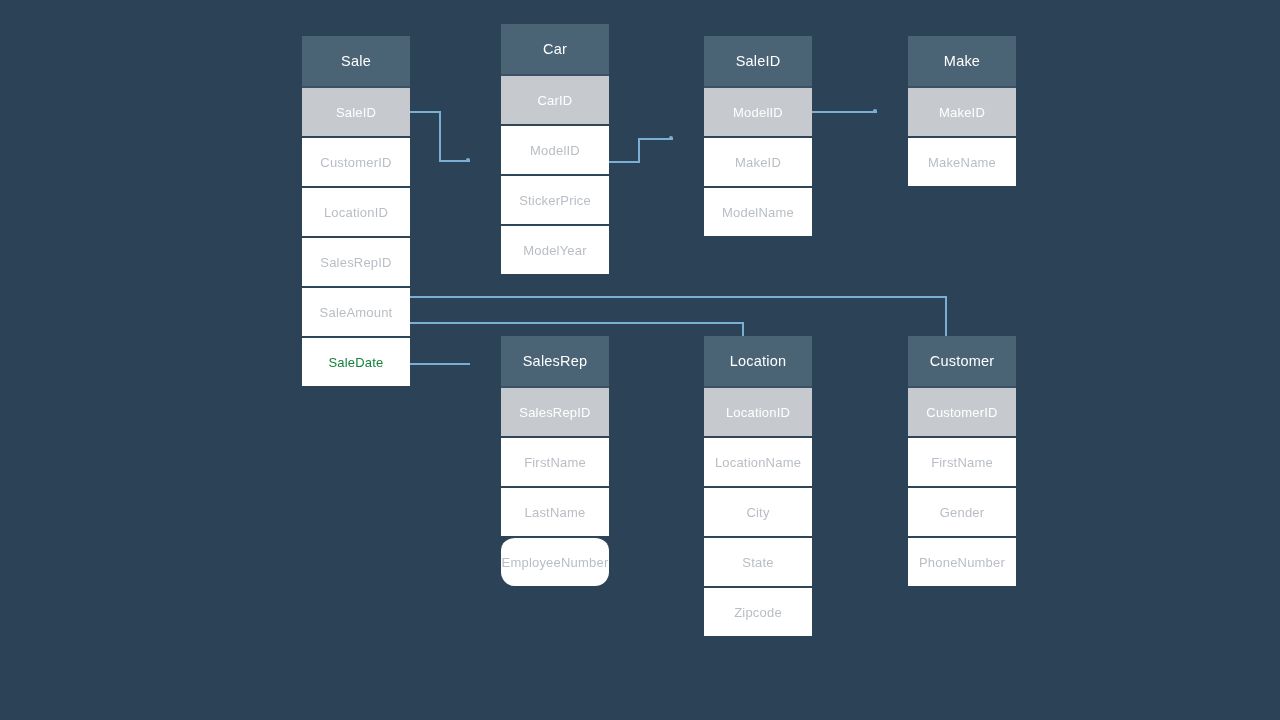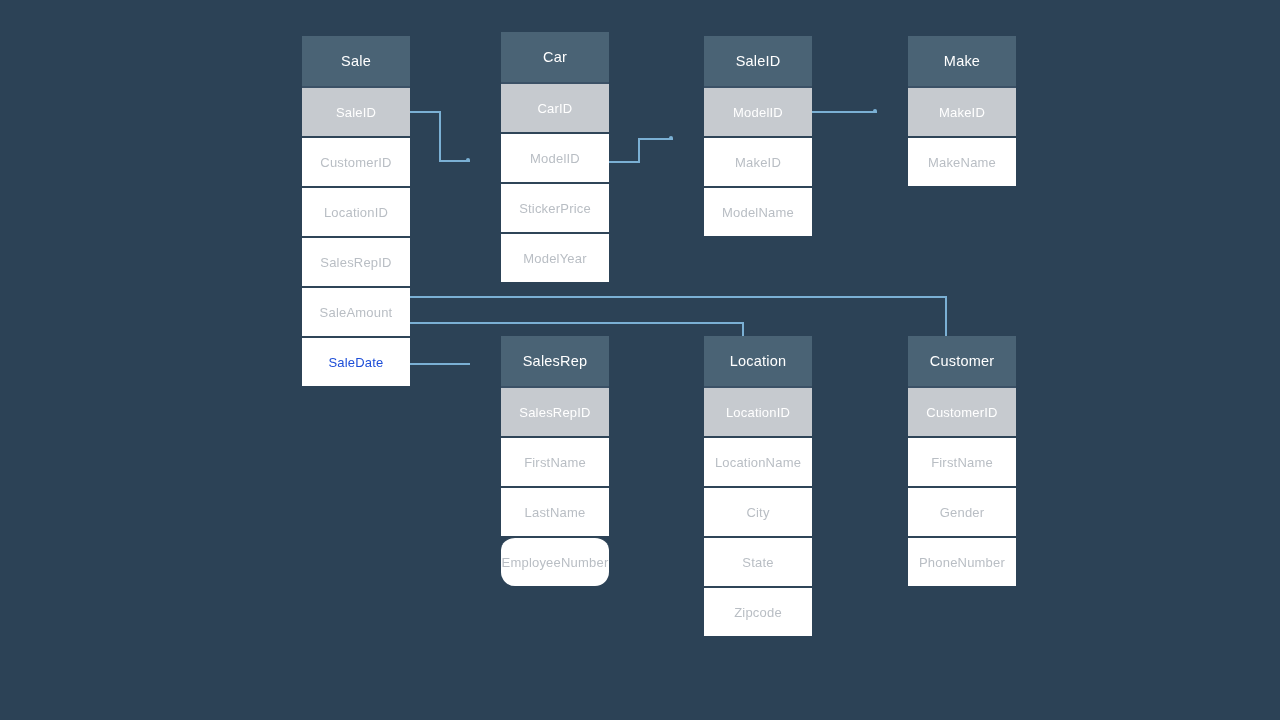--- a/index.html
+++ b/index.html
@@ -92,23 +92,23 @@
     <div class="conn-dot" style="left: 406px; top: 320px; background: rgb(123, 176, 212);"></div>
     <div class="conn h" style="left: 410px; top: 363px; width: 60px; background: rgb(123, 176, 212);"></div>
     <div class="conn-dot" style="left: 406px; top: 361px; background: rgb(123, 176, 212);"></div>
     <div class="er-table" style="left: 270px; top: 36px; width: 140px;">
       <div class="tbl-header" style="background: rgb(74, 99, 117);">Sale</div>
       <div class="tbl-field pk" style="background: rgb(198, 202, 207);">SaleID</div>
       <div class="tbl-field" style="background: rgb(255, 255, 255); color: rgb(185, 190, 196);">CustomerID</div>
       <div class="tbl-field" style="background: rgb(255, 255, 255); color: rgb(185, 190, 196);">LocationID</div>
       <div class="tbl-field" style="background: rgb(255, 255, 255); color: rgb(185, 190, 196);">SalesRepID</div>
       <div class="tbl-field" style="background: rgb(255, 255, 255); color: rgb(185, 190, 196);">SaleAmount</div>
-      <div class="tbl-field" style="background: rgb(255, 255, 255); color: #1d4ed8;">SaleDate</div>
+      <div class="tbl-field" style="background: rgb(255, 255, 255); color: #15803d;">SaleDate</div>
     </div>
-    <div class="er-table" style="left: 469px; top: 32px; width: 140px;">
+    <div class="er-table" style="left: 469px; top: 24px; width: 140px;">
       <div class="tbl-header" style="background: rgb(74, 99, 117);">Car</div>
       <div class="tbl-field pk" style="background: rgb(198, 202, 207);">CarID</div>
       <div class="tbl-field" style="background: rgb(255, 255, 255); color: rgb(185, 190, 196);">ModelID</div>
       <div class="tbl-field" style="background: rgb(255, 255, 255); color: rgb(185, 190, 196);">StickerPrice</div>
       <div class="tbl-field" style="background: rgb(255, 255, 255); color: rgb(185, 190, 196);">ModelYear</div>
     </div>
     <div class="er-table" style="left: 672px; top: 36px; width: 140px;">
       <div class="tbl-header" style="background: rgb(74, 99, 117);">SaleID</div>
       <div class="tbl-field pk" style="background: rgb(198, 202, 207);">ModelID</div>
       <div class="tbl-field" style="background: rgb(255, 255, 255); color: rgb(185, 190, 196);">MakeID</div>

